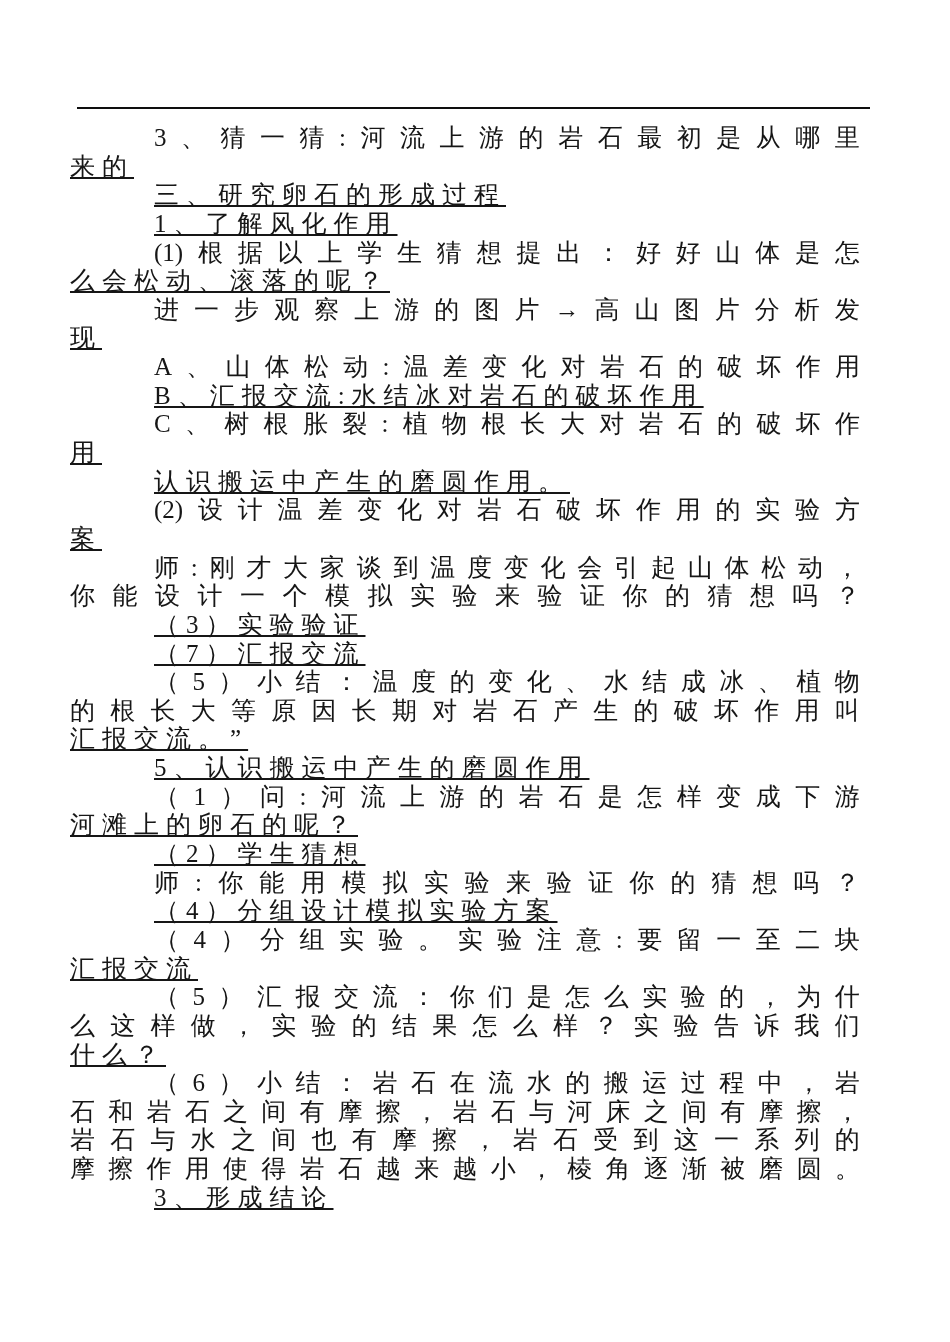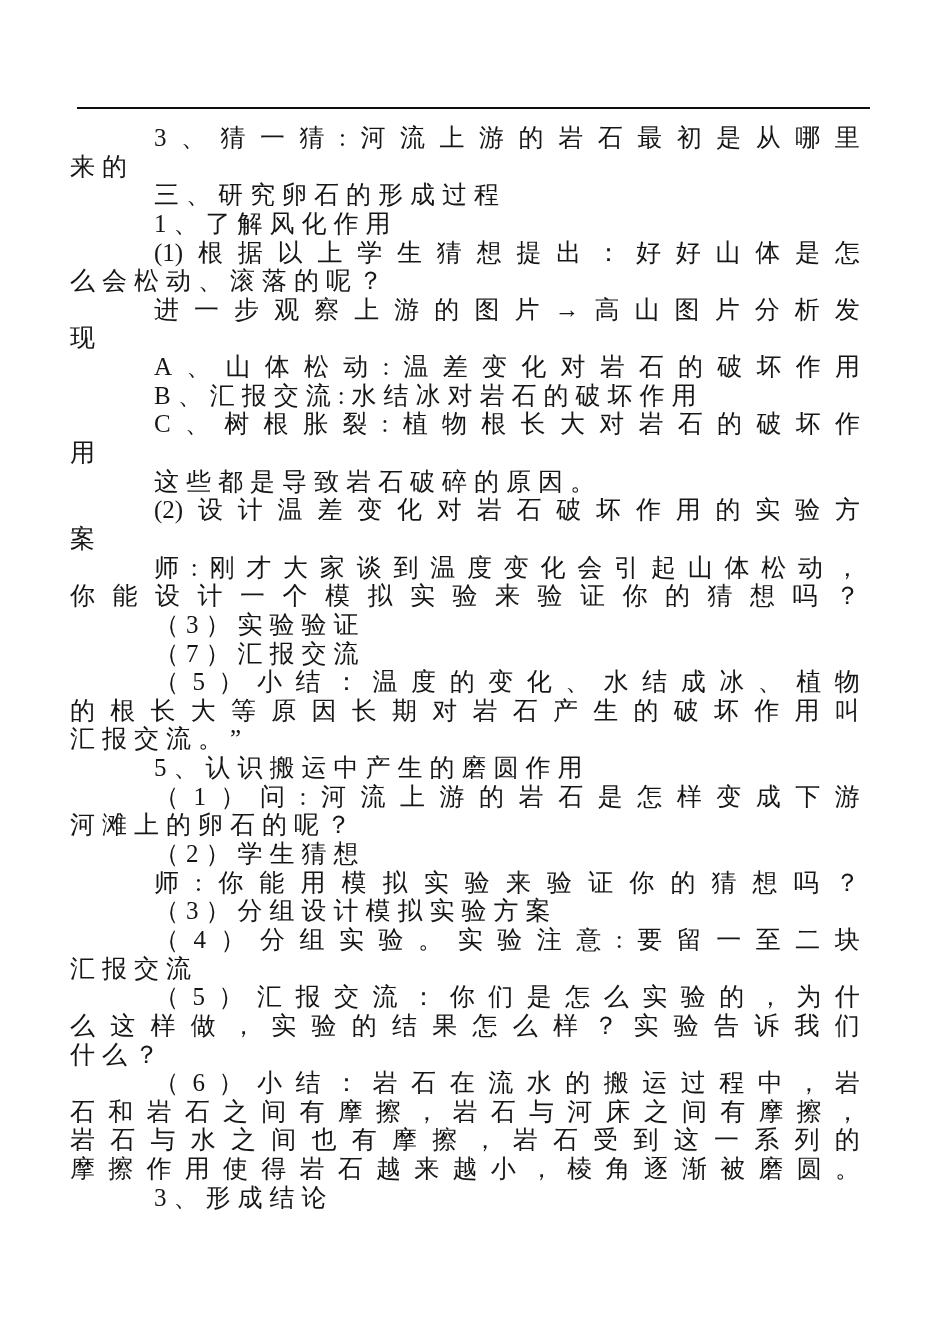--- a/index.html
+++ b/index.html
@@ -32,20 +32,21 @@
   }
   .line {
     height: 28.65px;
     line-height: 28.65px;
     font-size: 25px;
     white-space: nowrap;
     font-weight: 400;
   }
   .line.natural {
     letter-spacing: 7px;
+    text-decoration: underline;
   }
   .line.indent {
     padding-left: 84px;
   }
   .line.fill {
     display: flex;
     justify-content: space-between;
     letter-spacing: 0;
   }
   .tok {
@@ -161,21 +162,21 @@
         <span class="tok">大</span>
         <span class="tok">对</span>
         <span class="tok">岩</span>
         <span class="tok">石</span>
         <span class="tok">的</span>
         <span class="tok">破</span>
         <span class="tok">坏</span>
         <span class="tok">作</span>
       </div>
       <div class="line natural">用</div>
-      <div class="line indent natural">这些都是导致岩石破碎的原因。</div>
+      <div class="line indent natural">认识搬运中产生的磨圆作用。</div>
       <div class="line indent fill">
         <span class="tok">(2)</span>
         <span class="tok">设</span>
         <span class="tok">计</span>
         <span class="tok">温</span>
         <span class="tok">差</span>
         <span class="tok">变</span>
         <span class="tok">化</span>
         <span class="tok">对</span>
         <span class="tok">岩</span>
@@ -316,21 +317,21 @@
         <span class="tok">来</span>
         <span class="tok">验</span>
         <span class="tok">证</span>
         <span class="tok">你</span>
         <span class="tok">的</span>
         <span class="tok">猜</span>
         <span class="tok">想</span>
         <span class="tok">吗</span>
         <span class="tok">？</span>
       </div>
-      <div class="line indent natural">（3）分组设计模拟实验方案</div>
+      <div class="line indent natural">（4）分组设计模拟实验方案</div>
       <div class="line indent fill">
         <span class="tok">（</span>
         <span class="tok">4</span>
         <span class="tok">）</span>
         <span class="tok">分</span>
         <span class="tok">组</span>
         <span class="tok">实</span>
         <span class="tok">验</span>
         <span class="tok">。</span>
         <span class="tok">实</span>

